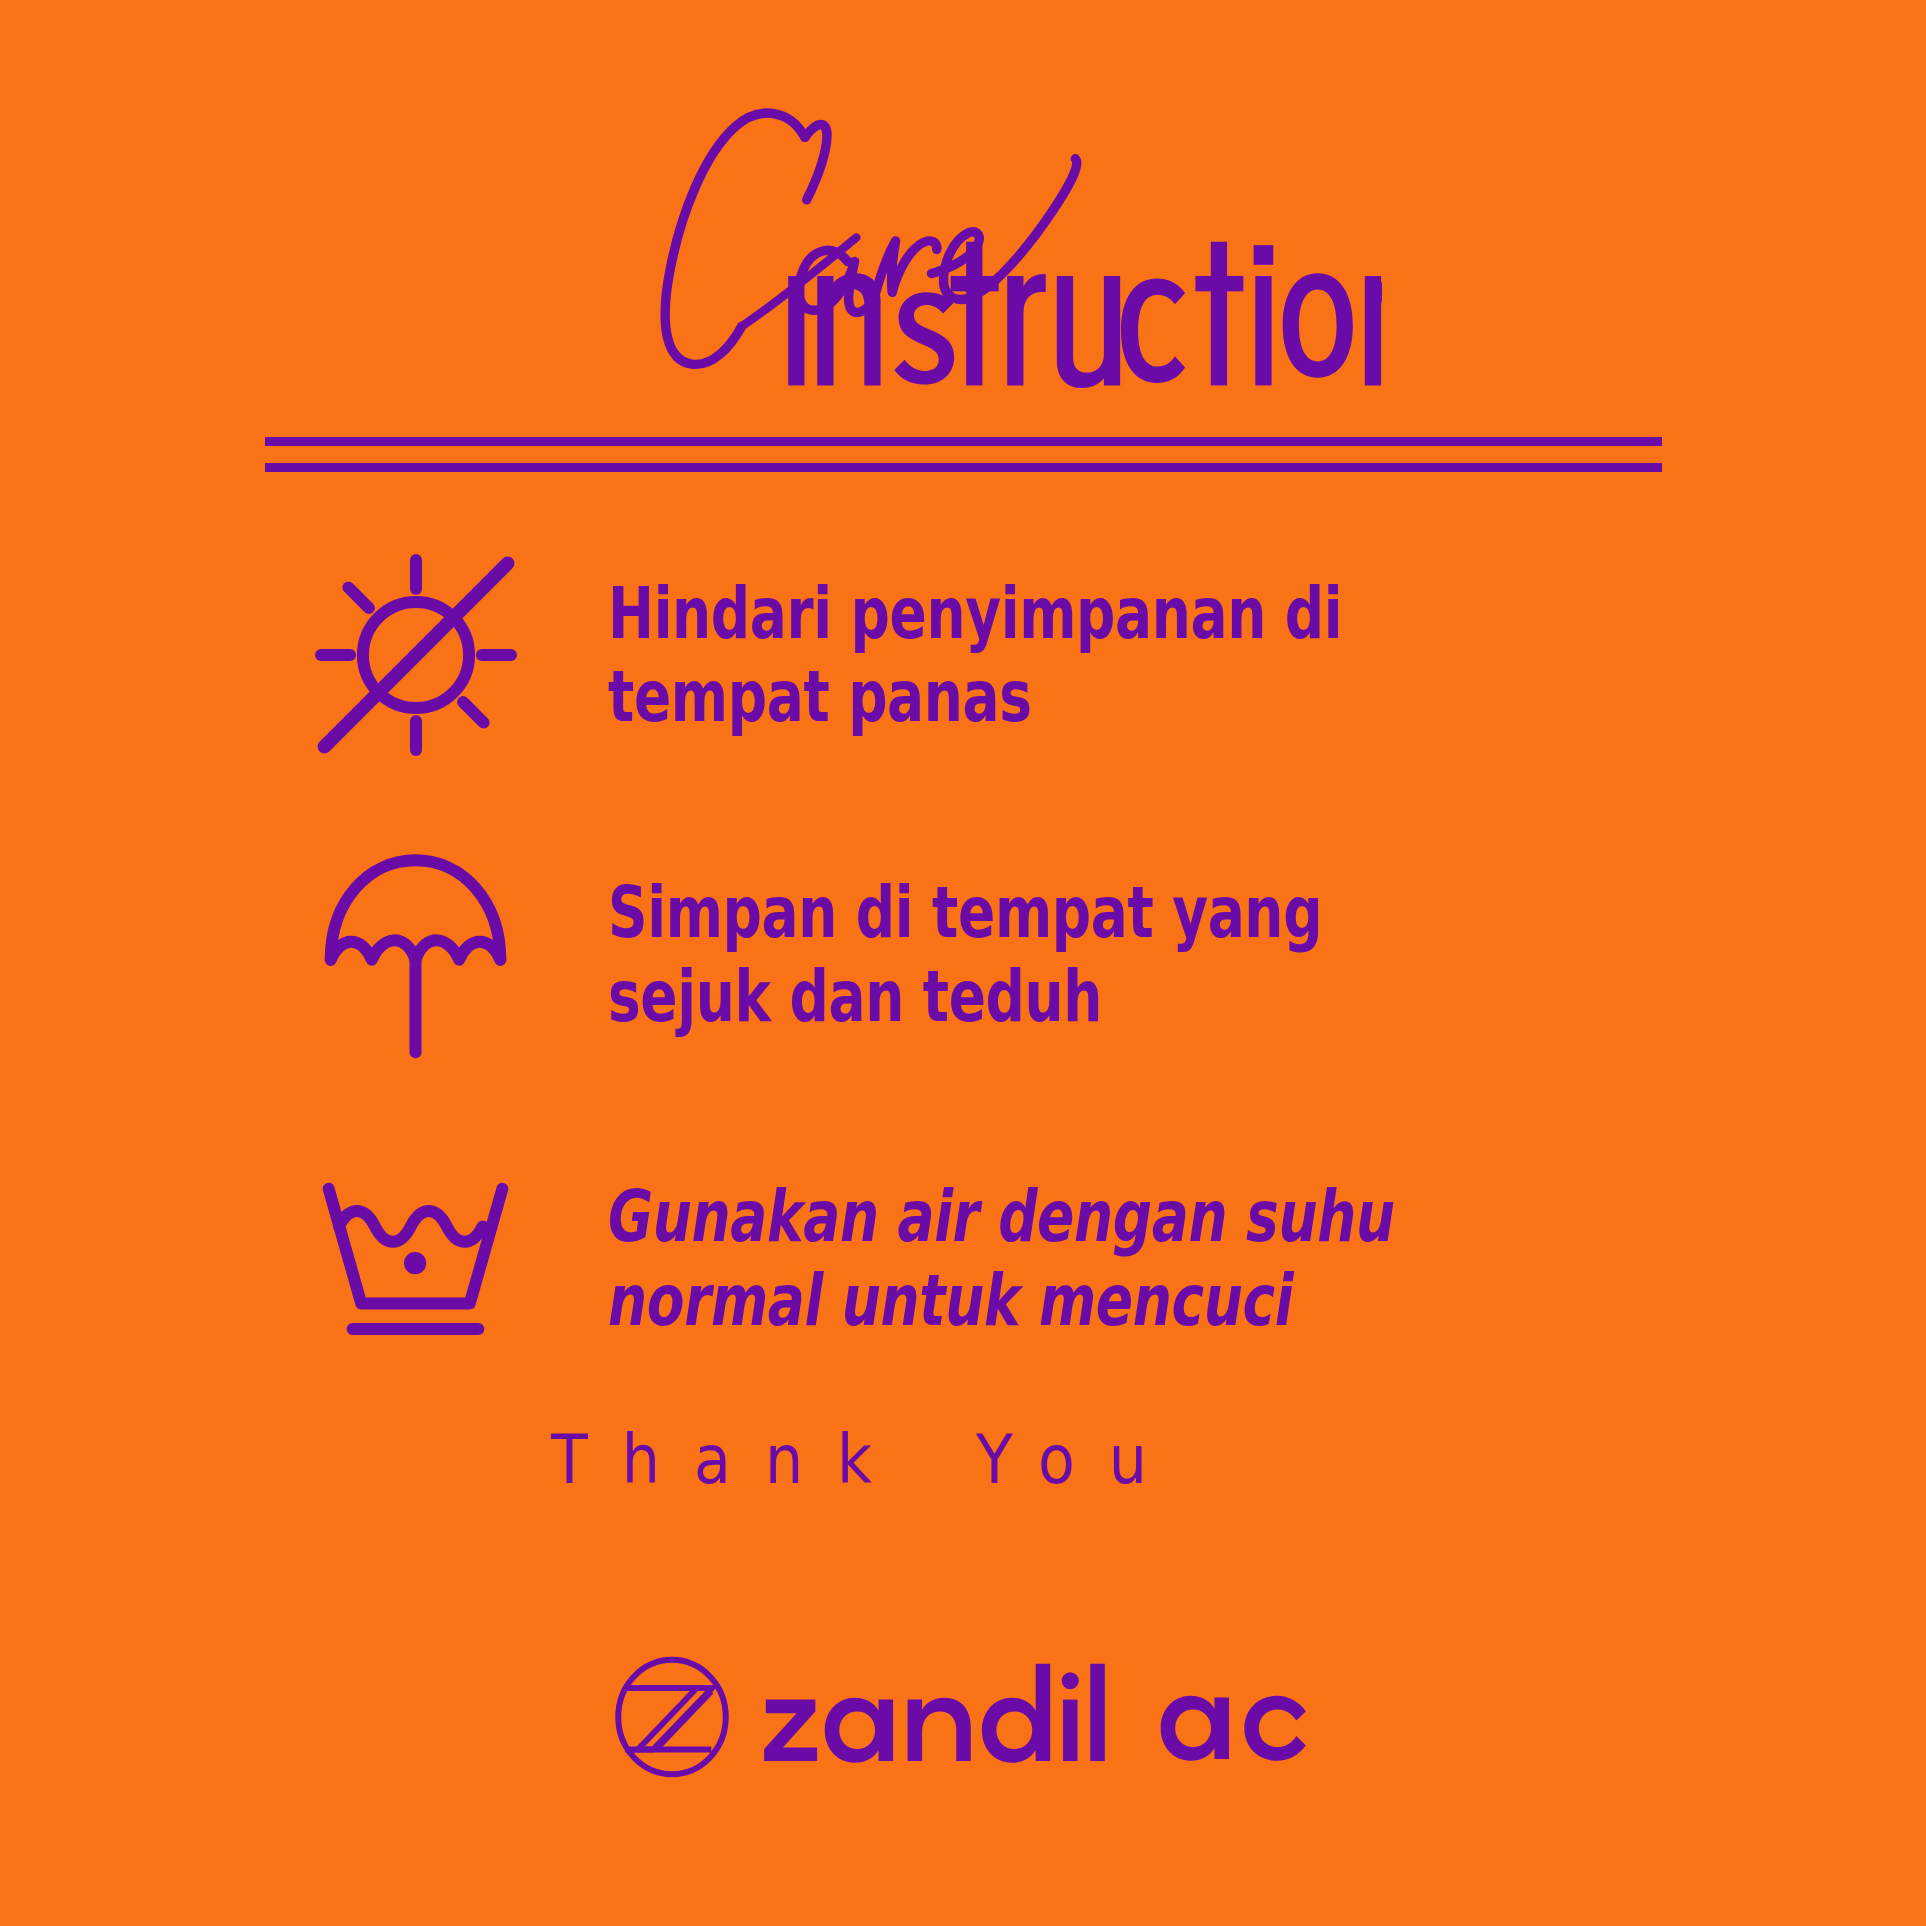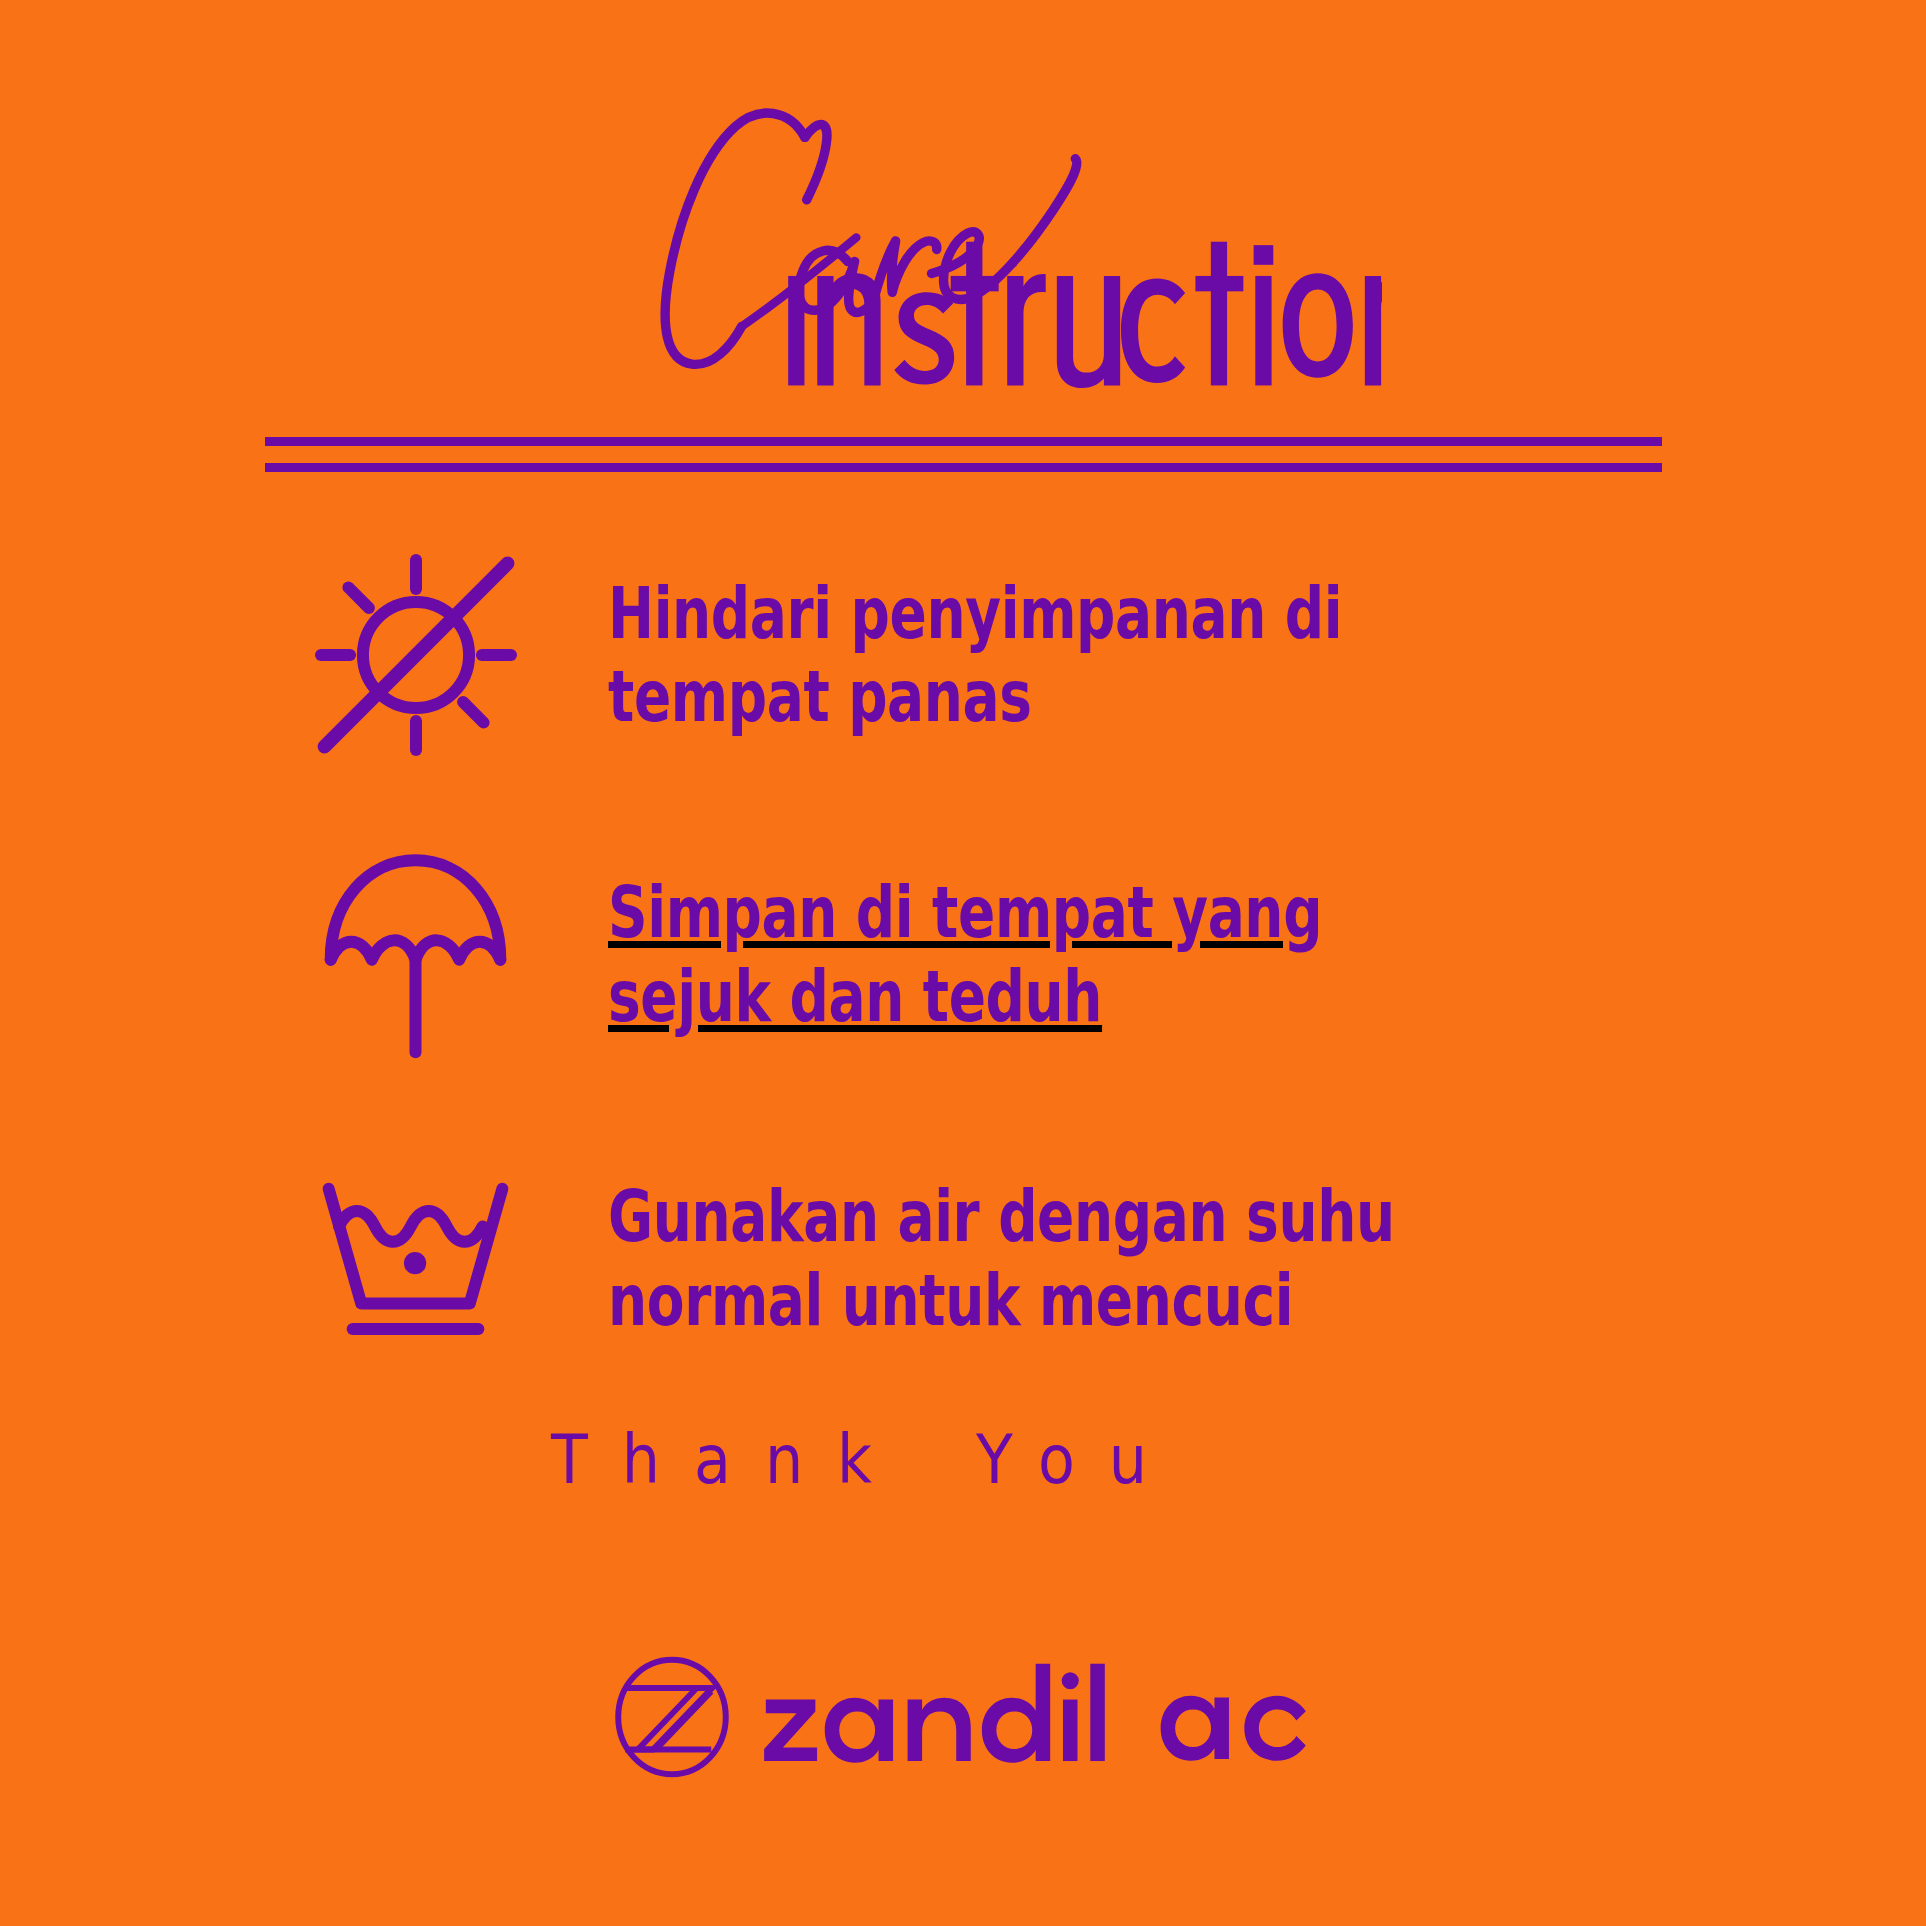--- a/index.html
+++ b/index.html
@@ -61,22 +61,22 @@
 
   .row {
     position:relative;
     display:flex;
     align-items:center;
     width:1472px;
     margin-left:283px;
   }
 
   .row-1 { height:248px; }
-  .row-2 { height:257px; margin-top:47px;text-decoration:underline; }
-  .row-3 { height:197px; margin-top:77px; }
+  .row-2 { height:257px; margin-top:47px; }
+  .row-3 { height:197px; margin-top:77px;font-style:italic; }
 
   .row-icon {
     flex:0 0 auto;
     display:flex;
     align-items:center;
     justify-content:center;
   }
   .row-icon svg { display:block; }
 
   .icon-slot-1 { width:265px; height:248px; }

